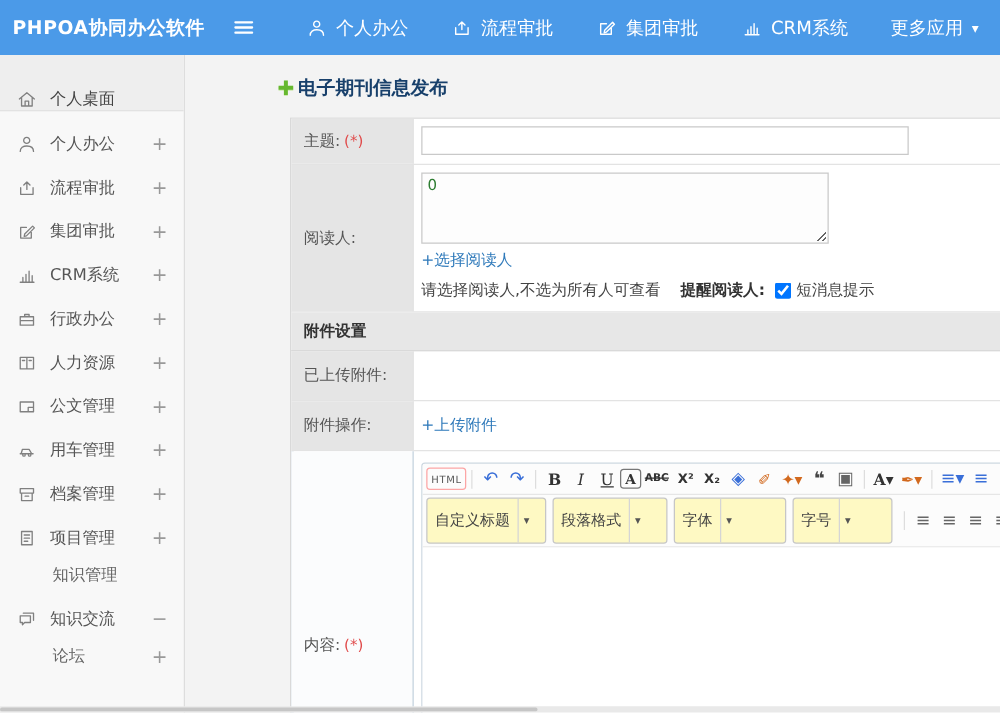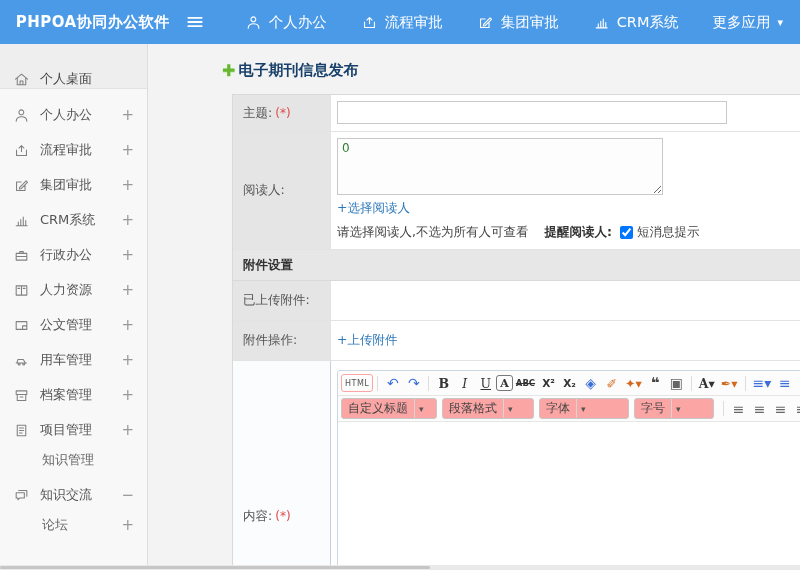--- a/index.html
+++ b/index.html
@@ -2,21 +2,21 @@
 <html><head>
 <meta charset="utf-8">
 <style>
   * { margin:0; padding:0; box-sizing:border-box; }
   html,body { width:800px; height:570px; overflow:hidden; background:#f3f3f3;
     font-family:"DejaVu Sans","Liberation Sans",sans-serif; }
 
   
   .header { position:absolute; left:0; top:0; width:800px; height:44px;
     background:#4b9ae8; color:#fff; display:flex; align-items:center; z-index:5; }
-  .logo { width:200px; padding-left:10px; font-size:15px; font-weight:bold; letter-spacing:.5px;text-align:center; }
+  .logo { width:200px; padding-left:10px; font-size:15px; font-weight:bold; letter-spacing:.5px; }
   .hamburger { width:44px; height:44px; display:flex; align-items:center; justify-content:center;
     cursor:pointer; }
   .hamburger svg { width:20px; height:20px; stroke:#fff; stroke-width:2.2; fill:none; stroke-linecap:round; }
   .topnav { display:flex; align-items:center; margin-left:14px; }
   .topnav-item { display:flex; align-items:center; padding:0 17px; height:44px; cursor:pointer;
     font-size:14.5px; white-space:nowrap; }
   .topnav-item svg { width:17px; height:17px; stroke:#fff; stroke-width:1.6; fill:none;
     stroke-linecap:round; stroke-linejoin:round; margin-right:7px; }
   .topnav-caret { font-size:11px; margin-left:7px; }
 
@@ -84,21 +84,21 @@
   .tb-btn.orange { color:#d2691e; }
   .tb-btn.bold { font-weight:bold; font-family:"DejaVu Serif","Liberation Serif",serif; }
   .tb-btn.italic { font-style:italic; font-family:"DejaVu Serif","Liberation Serif",serif; }
   .tb-btn.underline { text-decoration:underline; font-family:"DejaVu Serif","Liberation Serif",serif; }
   .tb-btn.boxed { border:1px solid #777; font-family:"DejaVu Serif","Liberation Serif",serif;
     font-weight:bold; font-size:11px; height:16px; min-width:16px; }
   .tb-btn.strike { text-decoration:line-through; font-size:8.5px; font-weight:bold; }
   .tb-btn.small { font-size:10.5px; font-weight:bold; }
   .tb-btn.quote { font-size:15px; font-weight:bold; color:#444; }
   .tb-btn.gray { color:#666; font-size:14px; }
-  .sel { border:1px solid #c6c6c6; border-radius:3px; background:#fca5a5; height:21px;
+  .sel { border:1px solid #c6c6c6; border-radius:3px; background:#fef9c3; height:37px;
     display:inline-flex; align-items:center; font-size:12px; color:#444; margin-right:5px;
     cursor:pointer; flex:none; }
   .sel .sel-label { padding:0 6px; overflow:hidden; }
   .sel .sel-caret { border-left:1px solid #d5d5d5; padding:0 4px; font-size:9px; color:#555;
     height:100%; display:flex; align-items:center; }
   .sel.w96 { width:96px; } .sel.w92 { width:92px; } .sel.w90 { width:90px; } .sel.w80 { width:80px; }
   .edit-area { flex:1; background:#fff; }
 
   
   .hscroll { position:absolute; left:0; bottom:0; width:800px; height:5px; background:#e9e9e9;

